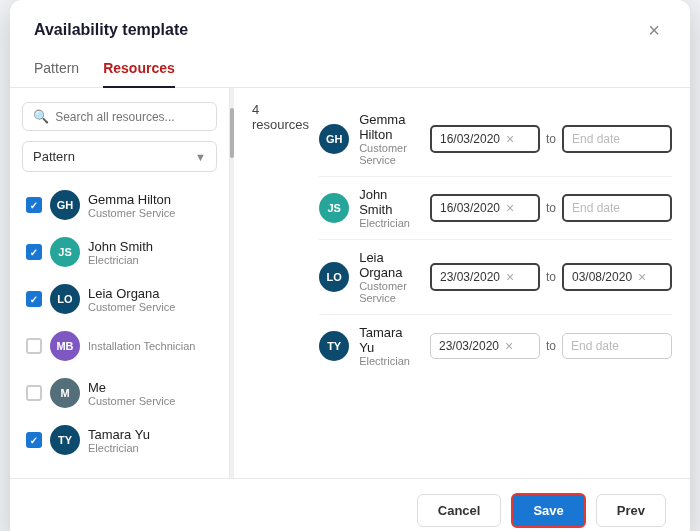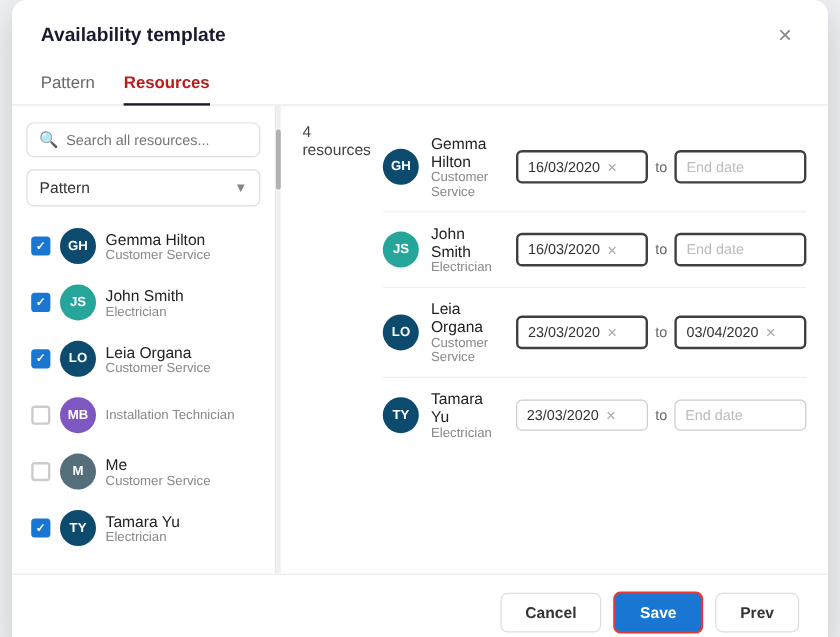--- a/index.html
+++ b/index.html
@@ -382,21 +382,21 @@
               <span class="resource-name">Leia Organa</span>
               <span class="resource-role">Customer Service</span>
             </div>
             <div class="date-range">
               <div class="date-input highlighted">
                 <span class="date-value">23/03/2020</span>
                 <span class="date-clear">×</span>
               </div>
               <span class="to-label">to</span>
               <div class="date-input highlighted">
-                <span class="date-value">03/04/2020</span>
+                <span class="date-value">03/08/2020</span>
                 <span class="date-clear">×</span>
               </div>
             </div>
           </div>
           <div class="resource-row">
             <div class="avatar grey">TY</div>
             <div class="resource-info">
               <span class="resource-name">Tamara Yu</span>
               <span class="resource-role">Electrician</span>
             </div>

